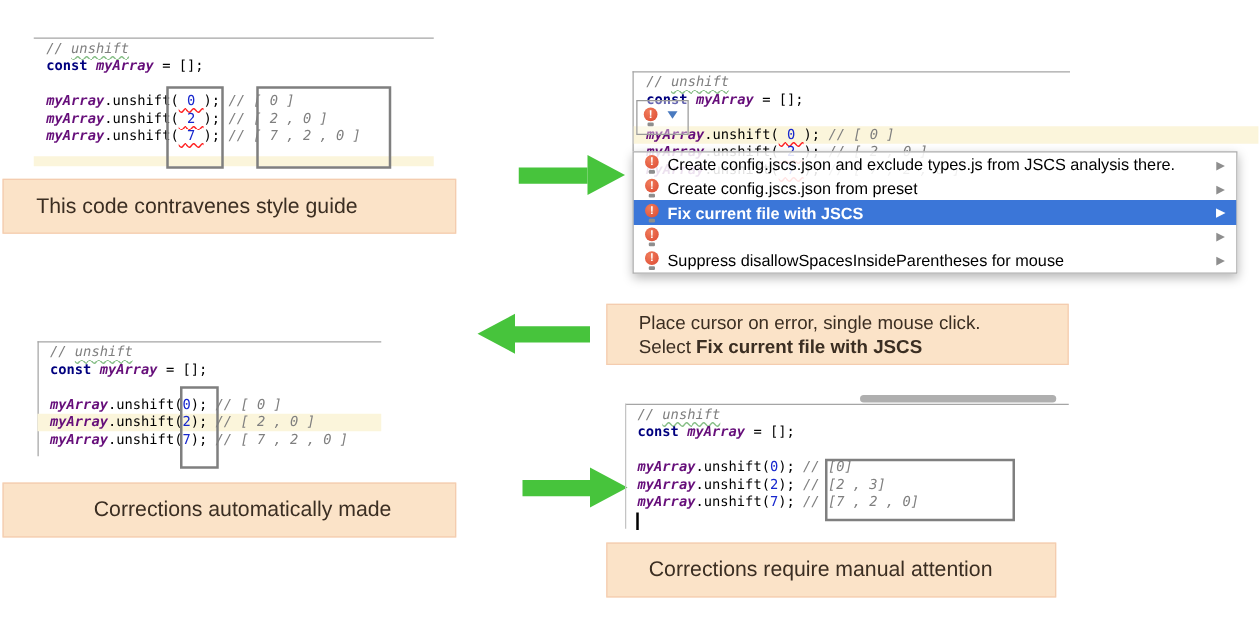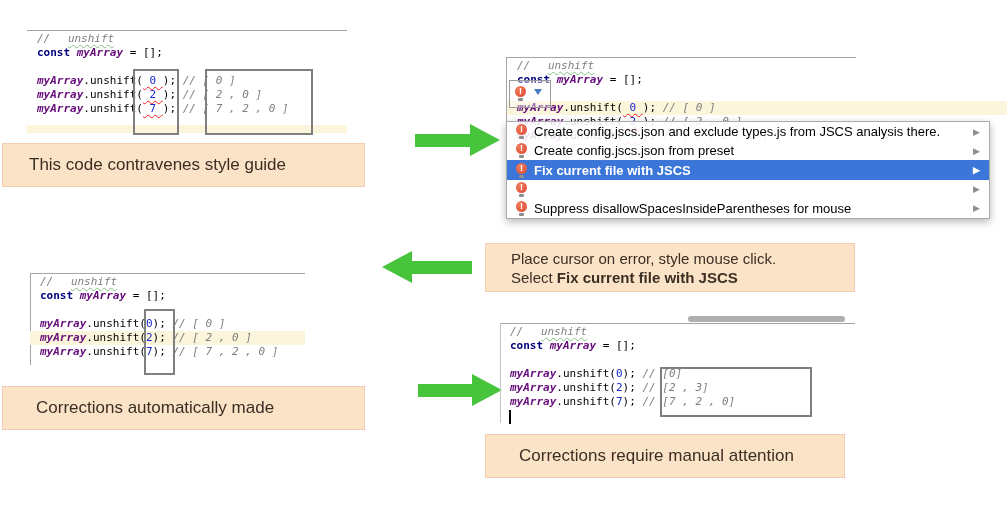--- a/index.html
+++ b/index.html
@@ -9,21 +9,21 @@
   
   .editor{position:absolute;font-family:"DejaVu Sans Mono",monospace;font-size:11px;}
   .code-line{height:14px;line-height:14px;white-space:pre;padding-left:10px;}
   .code-line.hl{background:#FBF5DB;}
   .tk-cmt{color:#7F7F7F;font-style:italic;}
   .tk-kw{color:#00007F;font-weight:bold;}
   .tk-var{color:#660E7A;font-weight:bold;font-style:italic;}
   .tk-num{color:#1727CE;}
   .tk-pln{color:#000;}
   .wavy-red{text-decoration:underline wavy #FF1F1F;text-decoration-thickness:1px;text-underline-offset:2px;}
-  .wavy-green{text-decoration:underline wavy #86BE86;text-decoration-thickness:1px;text-underline-offset:2px;margin-left:11px;}
+  .wavy-green{text-decoration:underline wavy #86BE86;text-decoration-thickness:1px;text-underline-offset:2px;}
 
   .edge{position:absolute;background:#A5A5A5;}
   .ann-box{position:absolute;border:2px solid #7F7F7F;background:transparent;}
   .hl-bar{position:absolute;background:#FBF5DB;}
 
   
   .caption{position:absolute;background:#FBE3C8;border:1px solid #F4CCAF;color:#3B2E22;
            font-size:17px;display:flex;align-items:center;}
   .caption .pad{padding-left:26px;}
   .instruction{position:absolute;background:#FBE3C8;border:1px solid #F4CCAF;color:#3B2E22;
@@ -155,38 +155,38 @@
       <span class="lbl">Suppress disallowSpacesInsideParentheses for mouse</span>
       <span class="sub">▶</span>
     </div>
   </div>
 
   <div class="arrow" style="left:382px;top:251px;">
     <div class="head-left"></div>
     <div class="shaft" style="width:60px;"></div>
   </div>
   <div class="instruction" style="left:485px;top:243px;width:370px;height:49px;">
-    <div>Place cursor on error, style mouse click.</div>
+    <div>Place cursor on error, single mouse click.</div>
     <div><span>Select </span><b>Fix current file with JSCS</b></div>
   </div>
 
   <div class="edge" style="left:30px;top:273px;width:275px;height:1px;"></div>
   <div class="edge" style="left:30px;top:273px;width:1px;height:92px;"></div>
   <div class="editor" style="left:30px;top:275px;width:275px;">
       <div class="code-line"><span class="tk-cmt">// </span><span class="tk-cmt wavy-green">unshift</span></div>
       <div class="code-line"><span class="tk-kw">const</span><span class="tk-pln"> </span><span class="tk-var">myArray</span><span class="tk-pln"> = [];</span></div>
       <div class="code-line"></div>
       <div class="code-line"><span class="tk-var">myArray</span><span class="tk-pln">.unshift(</span><span class="tk-num">0</span><span class="tk-pln">); </span><span class="tk-cmt">// [ 0 ]</span></div>
       <div class="code-line hl"><span class="tk-var">myArray</span><span class="tk-pln">.unshift(</span><span class="tk-num">2</span><span class="tk-pln">); </span><span class="tk-cmt">// [ 2 , 0 ]</span></div>
       <div class="code-line"><span class="tk-var">myArray</span><span class="tk-pln">.unshift(</span><span class="tk-num">7</span><span class="tk-pln">); </span><span class="tk-cmt">// [ 7 , 2 , 0 ]</span></div>
     </div>
   <div class="ann-box" style="left:144px;top:309px;width:27px;height:62px;"></div>
 
   <div class="caption" style="left:2px;top:386px;width:361px;height:42px;">
-    <span class="pad" style="padding-left:33px;">Corrections automatically made</span>
+    <span class="pad" style="padding-left:33px;margin-left:39px;">Corrections automatically made</span>
   </div>
 
   <div class="arrow" style="left:418px;top:374px;">
     <div class="shaft" style="width:54px;"></div>
     <div class="head-right"></div>
   </div>
 
   <div class="scroll-thumb"></div>
   <div class="edge" style="left:500px;top:323px;width:355px;height:1px;"></div>
   <div class="edge" style="left:500px;top:323px;width:1px;height:100px;background:#C4C4C4;"></div>

